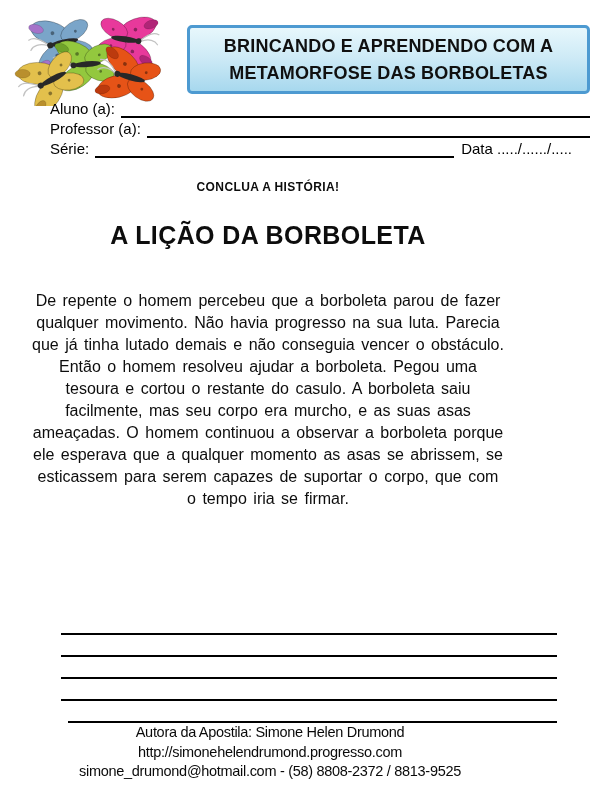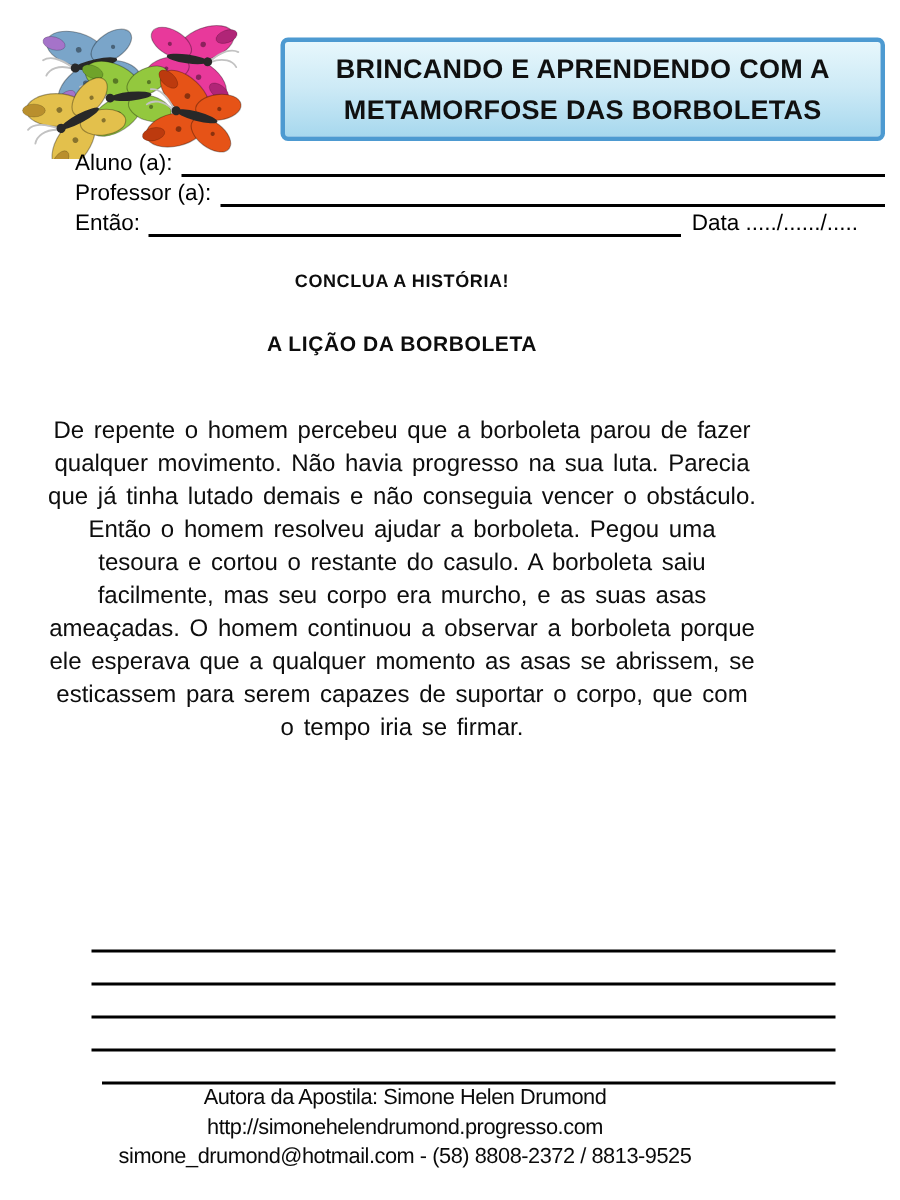--- a/index.html
+++ b/index.html
@@ -33,21 +33,21 @@
   .form{position:absolute; left:50px; top:98px; width:540px; font-size:15px; color:#000;}
   .form-row{display:flex; align-items:flex-end; height:20px;}
   .form-row .lbl{white-space:nowrap; padding-right:6px; line-height:18px;}
   .form-row .fill-line{flex:1; border-bottom:2px solid #000; height:16px;}
   .form-row.row-grade{padding-right:18px;}
   .form-row .date-lbl{white-space:nowrap; padding-left:7px; line-height:18px;}
 
   
   .content{position:absolute; left:31px; top:180px; width:474px; text-align:center; color:#0d0d0d;}
   .h-prompt{font-size:12px; font-weight:bold; letter-spacing:.4px; margin:0;}
-  .h-story{font-size:14px; font-weight:bold; letter-spacing:.4px; margin:27px 0 16px 0;}
+  .h-story{font-size:25px; font-weight:bold; letter-spacing:.4px; margin:27px 0 16px 0;}
   .para{font-size:16px; line-height:22px; word-spacing:2px; margin:0; text-align:center;}
   .para.p1{margin-top:29px;}
   .para.p2{margin-top:40px;}
 
   
   .answer-lines{position:absolute; left:61px; top:633px; width:496px;}
   .answer-line{border-top:2px solid #000; height:0; margin-bottom:20px;}
   .answer-line:last-child{margin-left:7px;}
 
   
@@ -95,21 +95,21 @@
   <div class="form">
     <div class="form-row">
       <span class="lbl">Aluno (a):</span>
       <span class="fill-line"></span>
     </div>
     <div class="form-row">
       <span class="lbl">Professor (a):</span>
       <span class="fill-line"></span>
     </div>
     <div class="form-row row-grade">
-      <span class="lbl">Então:</span>
+      <span class="lbl">Série:</span>
       <span class="fill-line"></span>
       <span class="date-lbl">Data ...../....../.....</span>
     </div>
   </div>
 
   <div class="content">
     <h2 class="h-prompt">CONCLUA A HISTÓRIA!</h2>
     <h1 class="h-story">A LIÇÃO DA BORBOLETA</h1>
     <p class="para p2">De repente o homem percebeu que a borboleta parou de fazer qualquer movimento. Não havia progresso na sua luta. Parecia que já tinha lutado demais e não conseguia vencer o obstáculo. Então o homem resolveu ajudar a borboleta. Pegou uma tesoura e cortou o restante do casulo. A borboleta saiu facilmente, mas seu corpo era murcho, e as suas asas ameaçadas. O homem continuou a observar a borboleta porque ele esperava que a qualquer momento as asas se abrissem, se esticassem para serem capazes de suportar o corpo, que com o tempo iria se firmar.</p>
   </div>

